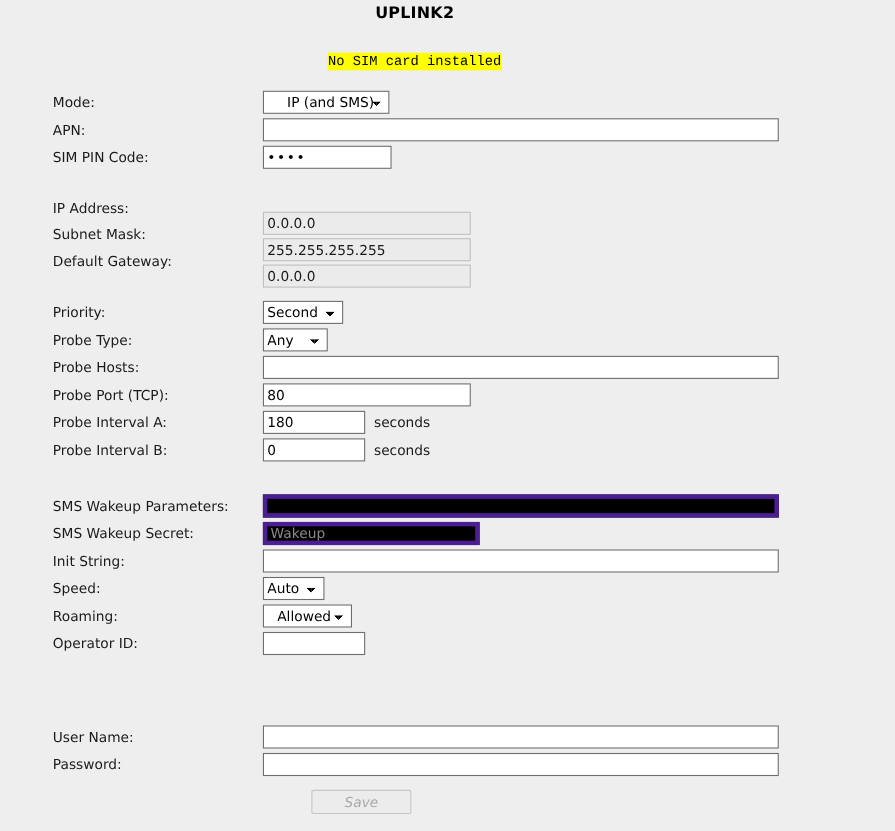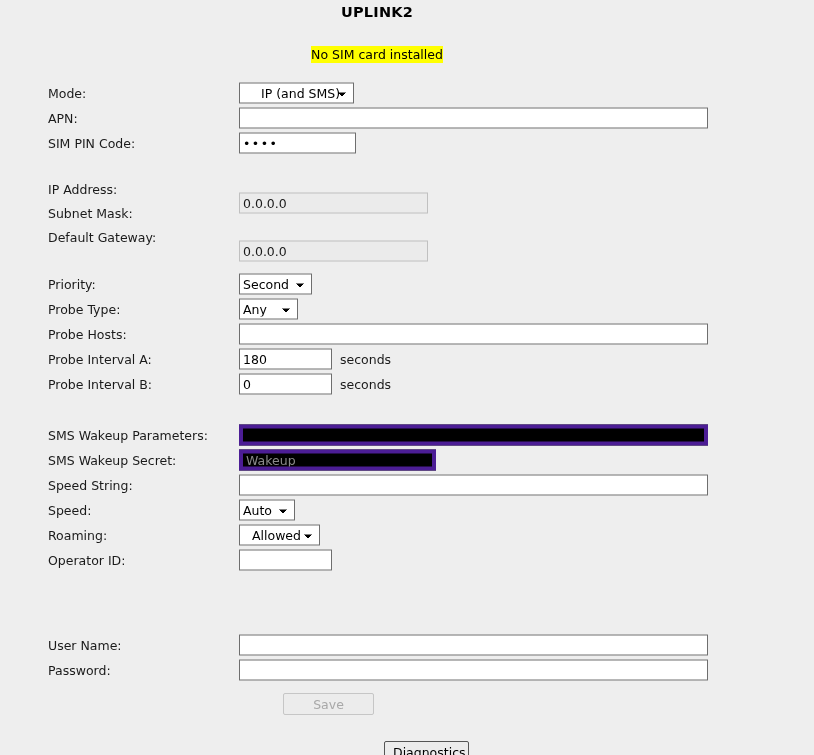--- a/index.html
+++ b/index.html
@@ -36,20 +36,21 @@
     top: 47px;
     left: 0;
     width: 754px;
     text-align: center;
   }
   .status-banner span {
     background: #ffff00;
     color: #000;
     font-size: 12.5px;
     padding: 1px 0;
+    font-family: Liberation Mono, monospace;
   }
   .form {
     position: absolute;
     top: 80px;
     left: 0;
     width: 814px;
   }
   .row {
     position: relative;
     height: 25px;
@@ -147,20 +148,21 @@
     margin-top: 11px;
   }
   button.btn {
     position: absolute;
     box-sizing: border-box;
     height: 22px;
     font-family: "DejaVu Sans", sans-serif;
     font-size: 12.5px;
     border-radius: 2px;
     padding: 0 8px;
+    font-style: italic;
   }
   button.btn.save {
     left: 283px;
     width: 91px;
     background: #ececec;
     border: 1px solid #c6c6c6;
     color: #a8a8a8;
   }
   button.btn.diag {
     left: 384px;
@@ -211,20 +213,23 @@
 
     <div class="row tight">
       <div class="lbl">IP Address:</div>
       <div class="ctl">
         <input class="tb med readonly" type="text" readonly="" value="0.0.0.0" style="">
       </div>
     </div>
 
     <div class="row tight">
       <div class="lbl">Subnet Mask:</div>
+      <div class="ctl">
+        <input class="tb med readonly" type="text" readonly="" value="255.255.255.255" style="">
+      </div>
     </div>
 
     <div class="row tight">
       <div class="lbl">Default Gateway:</div>
       <div class="ctl">
         <input class="tb med readonly" type="text" readonly="" value="0.0.0.0" style="">
       </div>
     </div>
 
     <div class="spacer-22"></div>
@@ -247,20 +252,26 @@
       </div>
     </div>
 
     <div class="row">
       <div class="lbl">Probe Hosts:</div>
       <div class="ctl">
         <input class="tb wide" type="text" value="" style="">
       </div>
     </div>
 
+    <div class="row">
+      <div class="lbl">Probe Port (TCP):</div>
+      <div class="ctl">
+        <input class="tb med" type="text" value="80" style="">
+      </div>
+    </div>
 
     <div class="row">
       <div class="lbl">Probe Interval A:</div>
       <div class="ctl">
         <input class="tb small" type="text" value="180" style="">
         <span class="unit">seconds</span>
       </div>
     </div>
 
     <div class="row">
@@ -281,21 +292,21 @@
     </div>
 
     <div class="row">
       <div class="lbl">SMS Wakeup Secret:</div>
       <div class="ctl">
         <input class="tb w-secret disabled" type="text" disabled="" placeholder="Wakeup" style="">
       </div>
     </div>
 
     <div class="row">
-      <div class="lbl">Speed String:</div>
+      <div class="lbl">Init String:</div>
       <div class="ctl">
         <input class="tb wide" type="text" value="" style="">
       </div>
     </div>
 
     <div class="row">
       <div class="lbl">Speed:</div>
       <div class="ctl">
         <select class="sel w-speed">
           <option>Auto</option>

